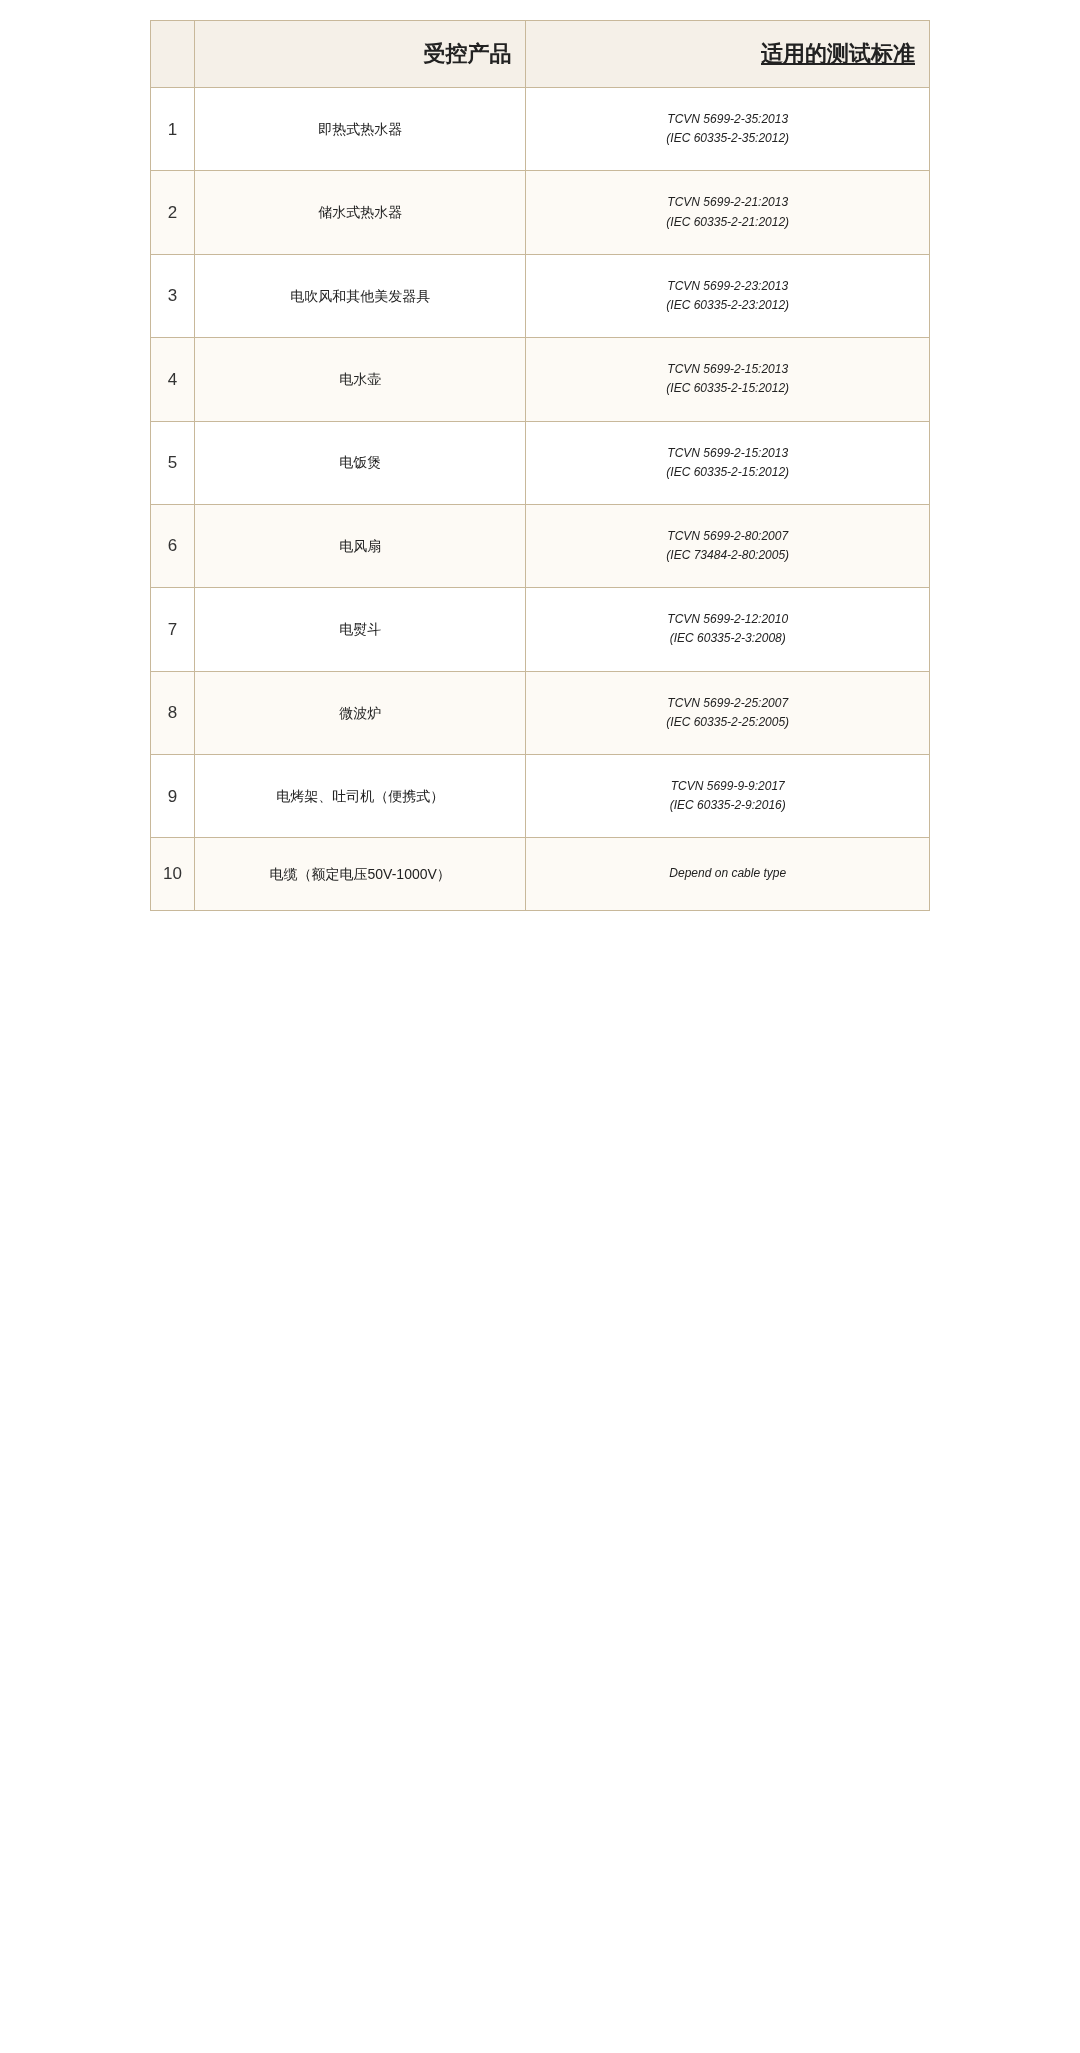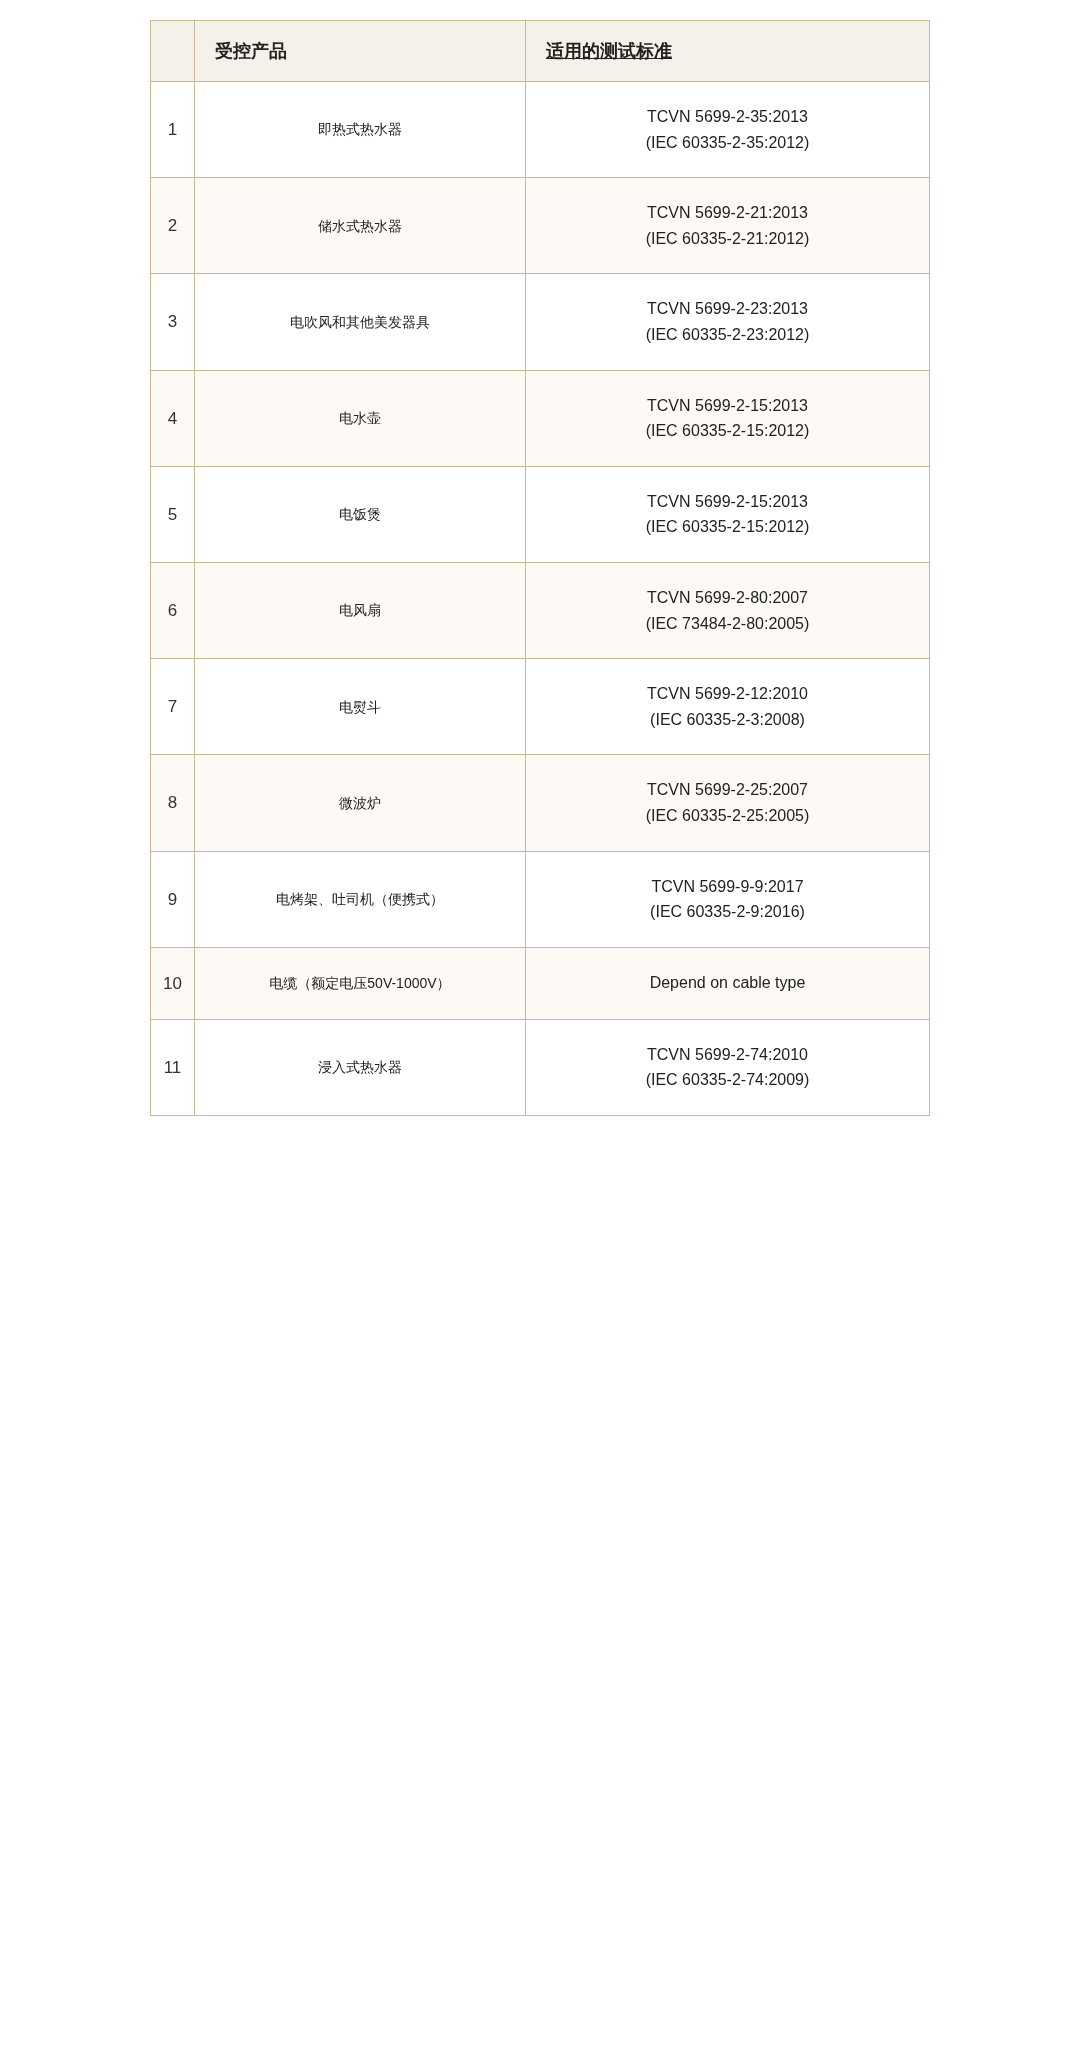--- a/index.html
+++ b/index.html
@@ -27,23 +27,23 @@
       width: 100%;
       border-collapse: collapse;
       border: 1.5px solid #c8b89a;
     }
 
     thead tr {
       background-color: #f5f0e8;
     }
 
     thead th {
-      padding: 18px 20px;
-      text-align: left;
-      font-size: 18px;
+      padding: 18px 14px;
+      text-align: right;
+      font-size: 22px;
       font-weight: bold;
       color: #222222;
       border: 1px solid #c8b89a;
     }
 
     thead th.col-num {
       width: 48px;
       border-right: 1px solid #c8b89a;
     }
 
@@ -80,22 +80,23 @@
       font-weight: normal;
       color: #333333;
       width: 48px;
     }
 
     tbody td.col-product {
       font-size: 14px;
     }
 
     tbody td.col-standard {
-      font-size: 16px;
+      font-size: 12px;
       white-space: pre-line;
+      font-style: italic;
     }
   </style>
 </head>
 <body>
 
 <div class="table-container">
   <table>
     <thead>
       <tr>
         <th class="col-num"></th>
@@ -156,21 +157,15 @@
           <td class="col-num">9</td>
           <td class="col-product">电烤架、吐司机（便携式）</td>
           <td class="col-standard">TCVN 5699-9-9:2017
 (IEC 60335-2-9:2016)</td>
         </tr>
         <tr>
           <td class="col-num">10</td>
           <td class="col-product">电缆（额定电压50V-1000V）</td>
           <td class="col-standard">Depend on cable type</td>
         </tr>
-        <tr>
-          <td class="col-num">11</td>
-          <td class="col-product">浸入式热水器</td>
-          <td class="col-standard">TCVN 5699-2-74:2010
-(IEC 60335-2-74:2009)</td>
-        </tr>
       </tbody>
   </table>
 </div>
 
 </body></html>

